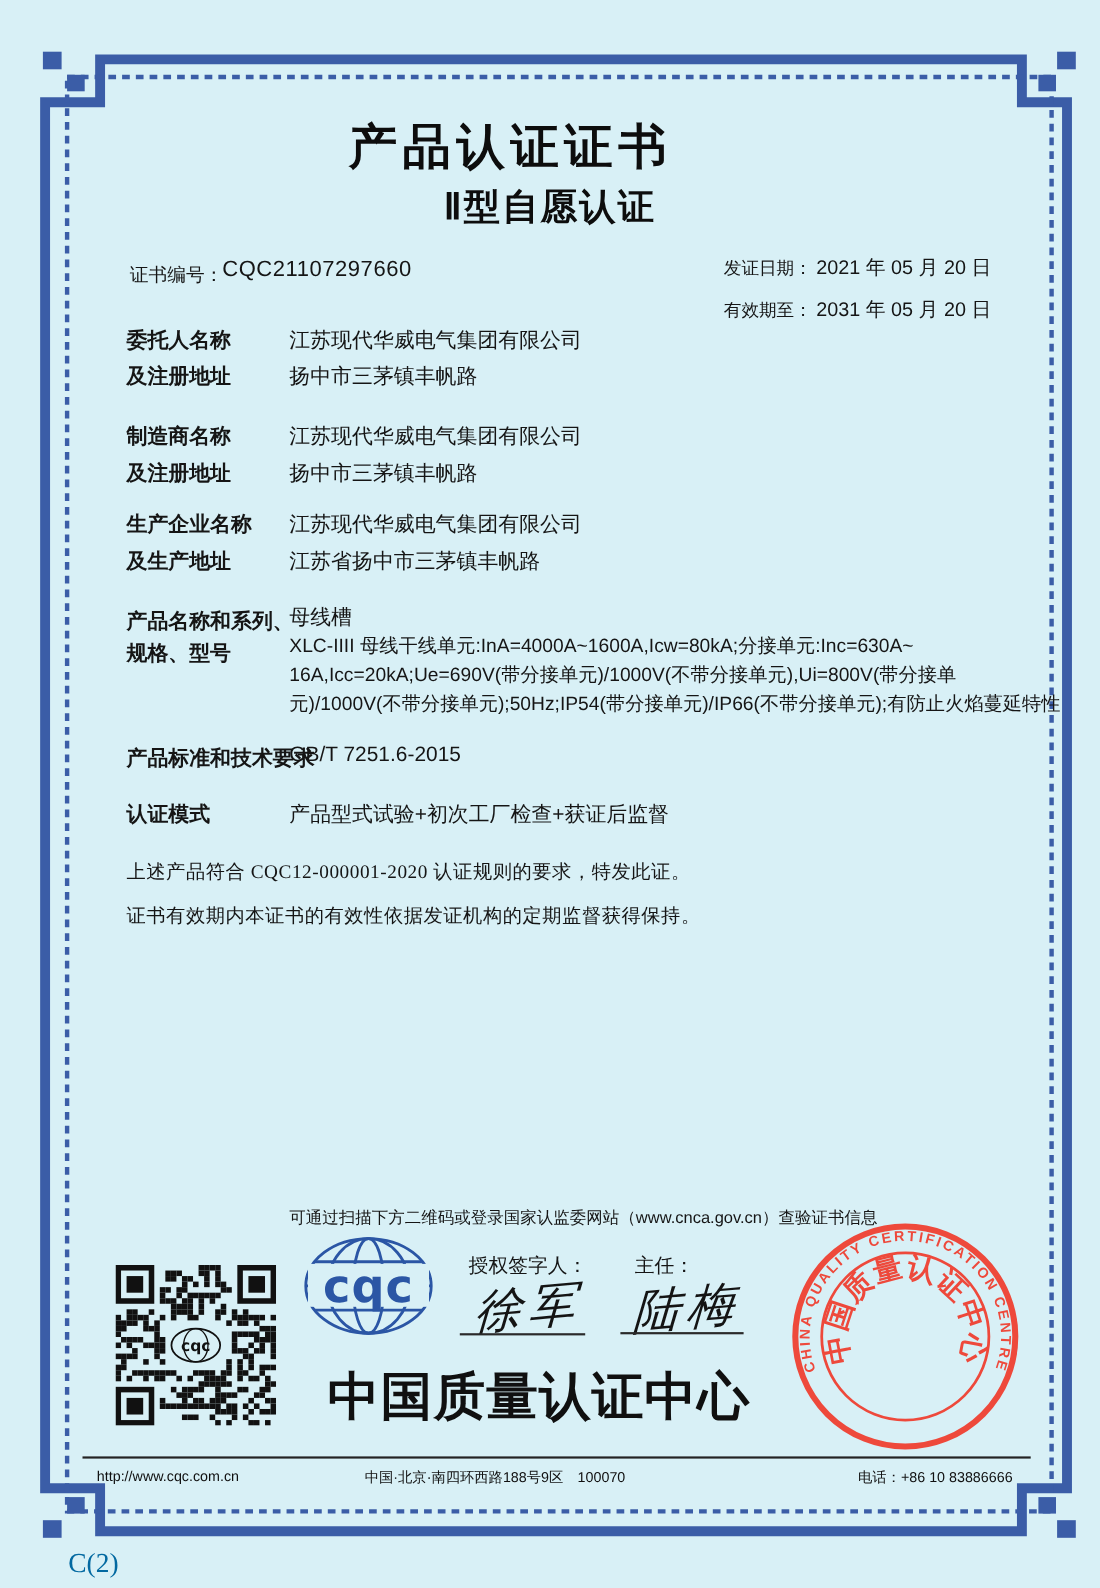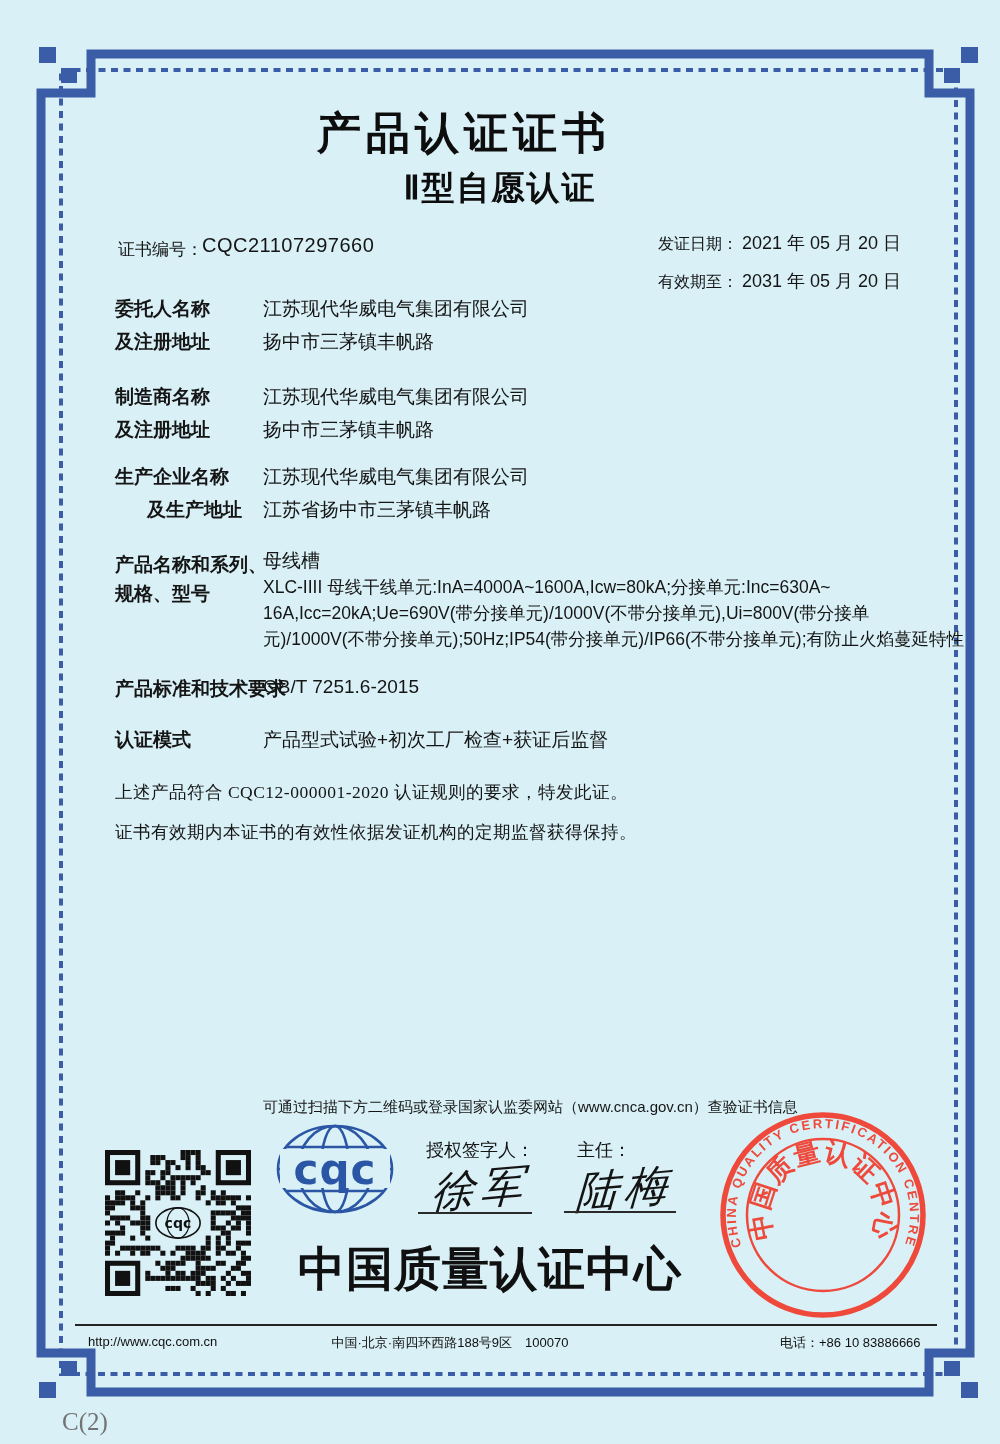--- a/index.html
+++ b/index.html
@@ -83,21 +83,21 @@
   <div class="abs flabel" style="left:115px;top:329px;">及注册地址</div>
   <div class="abs fvalue" style="left:263px;top:329px;">扬中市三茅镇丰帆路</div>
 
   <div class="abs flabel" style="left:115px;top:384px;">制造商名称</div>
   <div class="abs fvalue" style="left:263px;top:384px;">江苏现代华威电气集团有限公司</div>
   <div class="abs flabel" style="left:115px;top:417px;">及注册地址</div>
   <div class="abs fvalue" style="left:263px;top:417px;">扬中市三茅镇丰帆路</div>
 
   <div class="abs flabel" style="left:115px;top:464px;">生产企业名称</div>
   <div class="abs fvalue" style="left:263px;top:464px;">江苏现代华威电气集团有限公司</div>
-  <div class="abs flabel" style="left:115px;top:497px;margin-left:32px;">及生产地址</div>
+  <div class="abs flabel" style="left:115px;top:497px;">及生产地址</div>
   <div class="abs fvalue" style="left:263px;top:497px;">江苏省扬中市三茅镇丰帆路</div>
 
   <div class="abs flabel" style="left:115px;top:552px;">产品名称和系列、</div>
   <div class="abs fvalue" style="left:263px;top:548px;">母线槽</div>
   <div class="abs flabel" style="left:115px;top:581px;">规格、型号</div>
   <div class="abs spec" style="left:263px;top:575px;">XLC-IIII 母线干线单元:InA=4000A~1600A,Icw=80kA;分接单元:Inc=630A~</div>
   <div class="abs spec" style="left:263px;top:601px;">16A,Icc=20kA;Ue=690V(带分接单元)/1000V(不带分接单元),Ui=800V(带分接单</div>
   <div class="abs spec" style="left:263px;top:627px;">元)/1000V(不带分接单元);50Hz;IP54(带分接单元)/IP66(不带分接单元);有防止火焰蔓延特性</div>
 
   <div class="abs flabel" style="left:115px;top:676px;">产品标准和技术要求</div>
@@ -423,15 +423,15 @@
     <text font-family="Liberation Sans, sans-serif" font-size="26" font-weight="bold" fill="#f03b2c" letter-spacing="1">
       <textPath href="#stamp-inner-path" startOffset="50%" text-anchor="middle">中国质量认证中心</textPath>
     </text>
   </svg>
 
   <div class="abs footer-rule"></div>
   <div class="abs footer-text" style="left:88px;">http://www.cqc.com.cn</div>
   <div class="abs footer-text" style="left:0;width:900px;text-align:center;">中国·北京·南四环西路188号9区　100070</div>
   <div class="abs footer-text" style="left:780px;">电话：+86 10 83886666</div>
 
-  <div class="abs serial-prefix" style="color:#737373;">C(2)</div>
+  <div class="abs serial-prefix" style="color:#0369a1;">C(2)</div>
 
 </div>
 
 </body></html>

